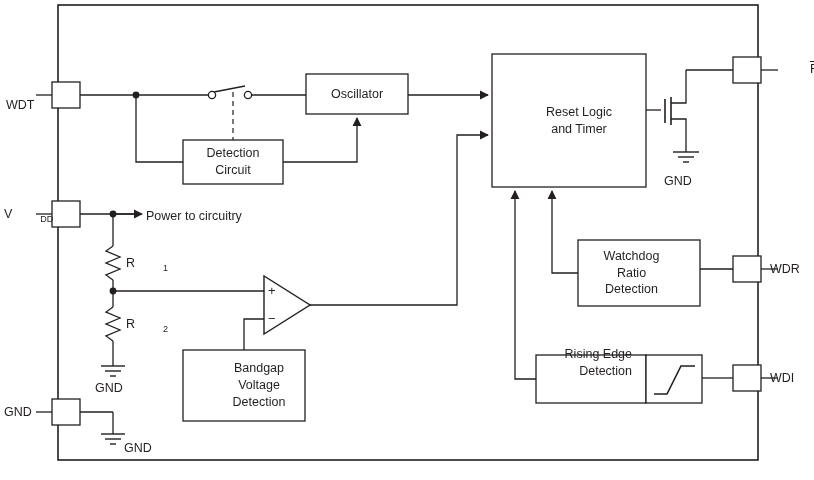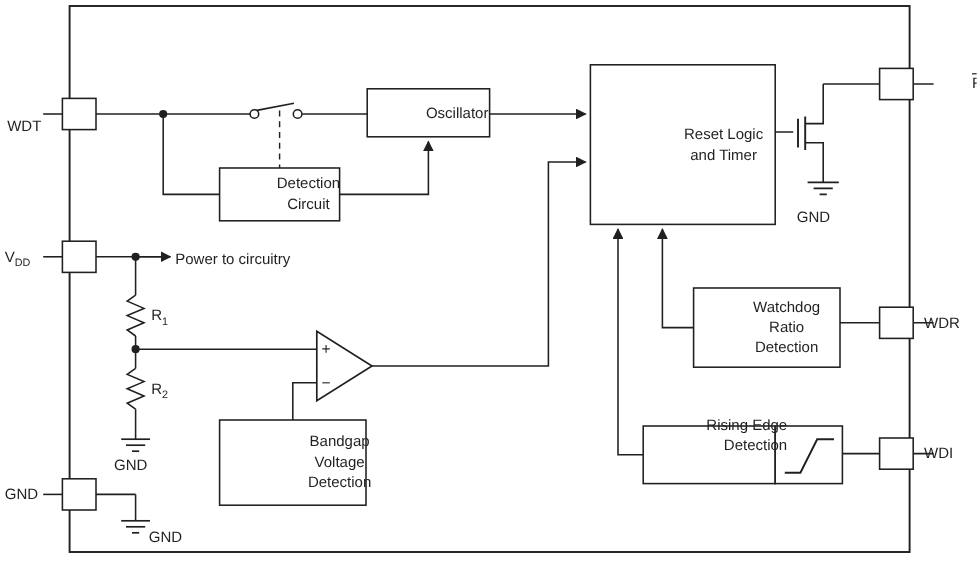--- a/index.html
+++ b/index.html
@@ -36,33 +36,33 @@
     position: absolute;
     font-family: "Liberation Sans", sans-serif;
     font-size: 12.5px;
     color: #231f20;
     text-align: center;
     line-height: 1.35;
     display: flex;
     align-items: center;
     justify-content: center;
     flex-direction: column;
-    padding-left: 24px;
   }
   .copyright {
     position: absolute;
     right: 8px;
     bottom: 4px;
     font-size: 11.5px;
     color: #231f20;
     white-space: nowrap;
   }
   .sub {
     font-size: 9px;
     vertical-align: sub;
+    margin-left: 28px;
   }
   .ovl {
     position: relative;
     display: inline-block;
     margin-left: 40px;
   }
   .ovl .bar {
     position: absolute;
     left: 0;
     right: 0;

